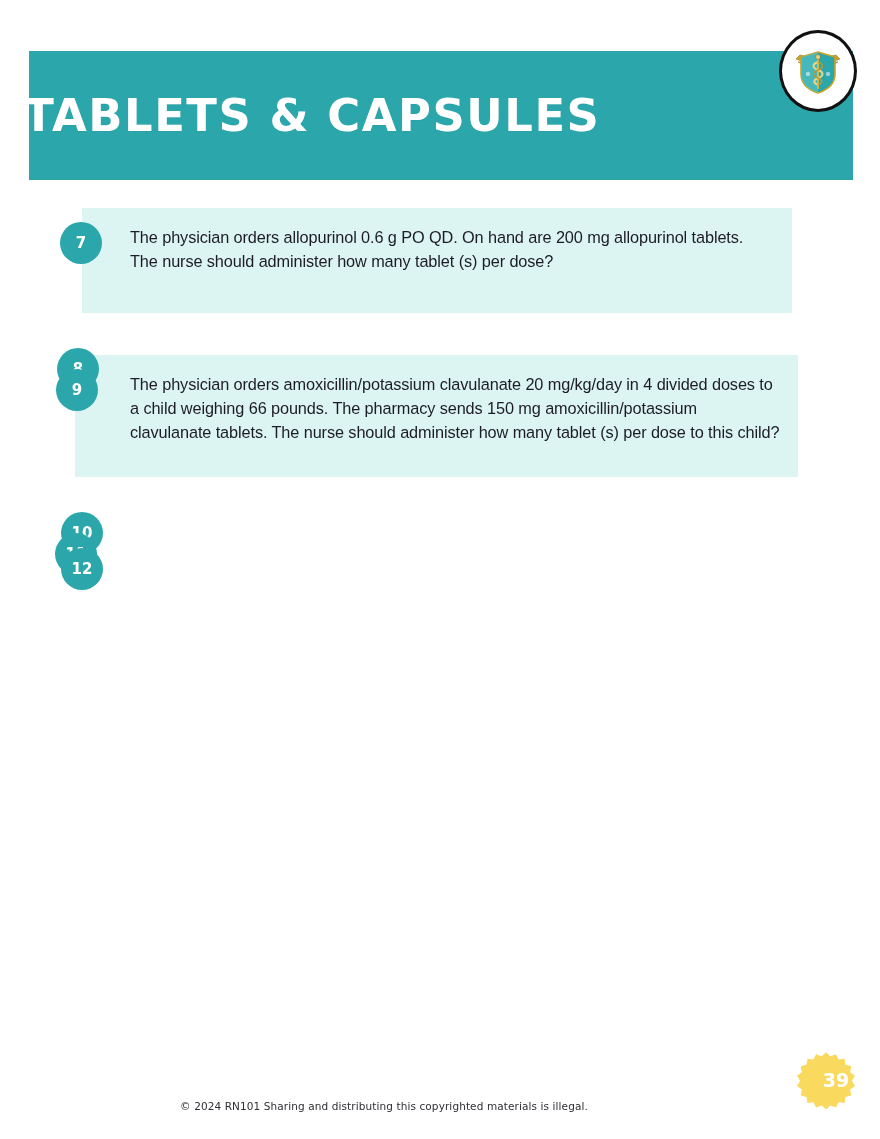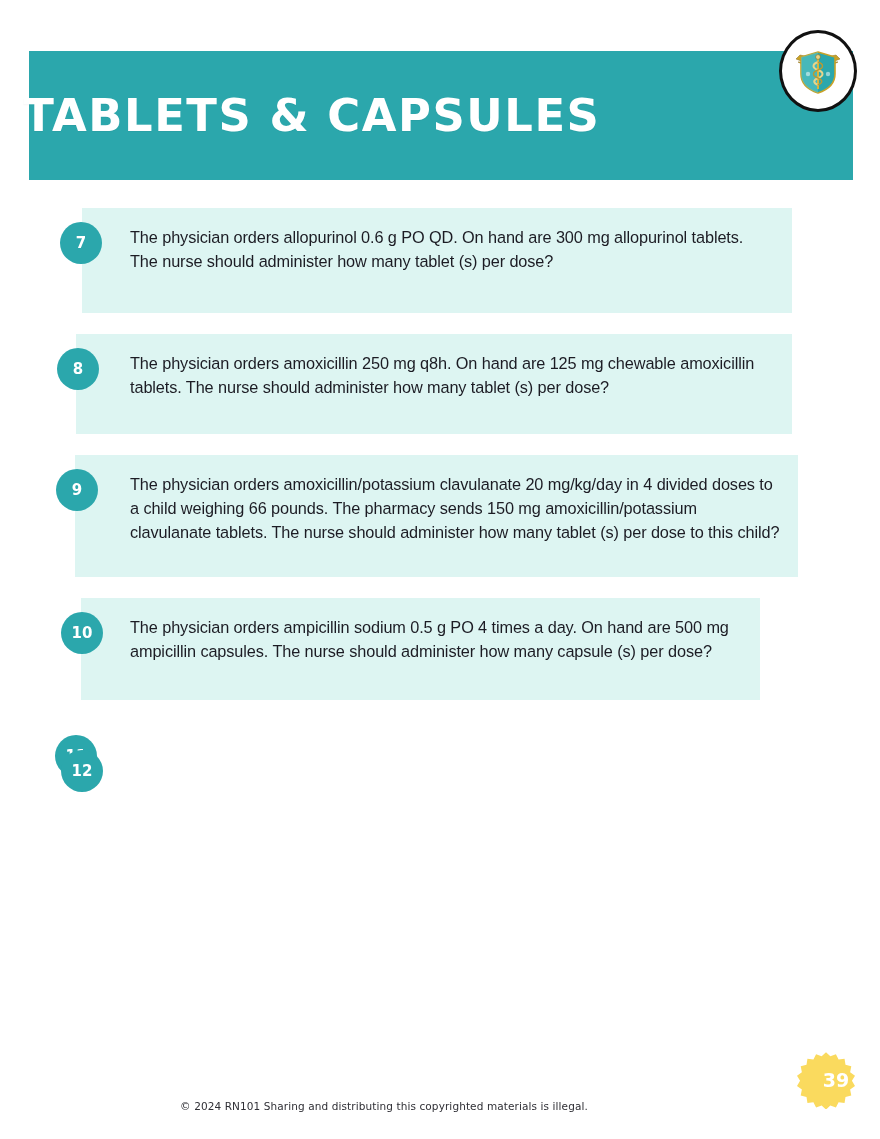--- a/index.html
+++ b/index.html
@@ -189,43 +189,37 @@
     <circle cx="16" cy="31" r="2.2" fill="#ffffff" opacity="0.5"></circle>
     <circle cx="36" cy="31" r="2.2" fill="#ffffff" opacity="0.5"></circle>
   </svg>
 </div>
 
 <div class="questions">
 
   <div class="q-row v7">
     <div class="q-badge">7</div>
     <div class="q-block">
-      <span class="q-text">The physician orders allopurinol 0.6 g PO QD. On hand are 300 mg allopurinol tablets. The nurse should administer how many tablet (s) per dose?</span>
+      <span class="q-text">The physician orders allopurinol 0.6 g PO QD. On hand are 200 mg allopurinol tablets. The nurse should administer how many tablet (s) per dose?</span>
     </div>
   </div>
 
   <div class="q-row v8">
     <div class="q-badge">8</div>
-    <div class="q-block">
-      <span class="q-text">The physician orders  amoxicillin 250 mg q8h. On hand are 125 mg chewable amoxicillin tablets. The nurse should administer how many tablet (s) per dose?</span>
-    </div>
   </div>
 
   <div class="q-row v9">
     <div class="q-badge">9</div>
     <div class="q-block">
       <span class="q-text">The physician orders  amoxicillin/potassium clavulanate 20 mg/kg/day in 4 divided doses to a child weighing 66 pounds. The pharmacy sends 150 mg amoxicillin/potassium clavulanate tablets. The nurse should administer how many tablet (s) per dose to this child?</span>
     </div>
   </div>
 
   <div class="q-row v10">
     <div class="q-badge">10</div>
-    <div class="q-block">
-      <span class="q-text">The physician orders ampicillin sodium 0.5 g PO 4 times a day. On hand are 500 mg ampicillin capsules. The nurse should administer how many capsule (s) per dose?</span>
-    </div>
   </div>
 
   <div class="q-row v11">
     <div class="q-badge">11</div>
   </div>
 
   <div class="q-row v12">
     <div class="q-badge">12</div>
   </div>
 

